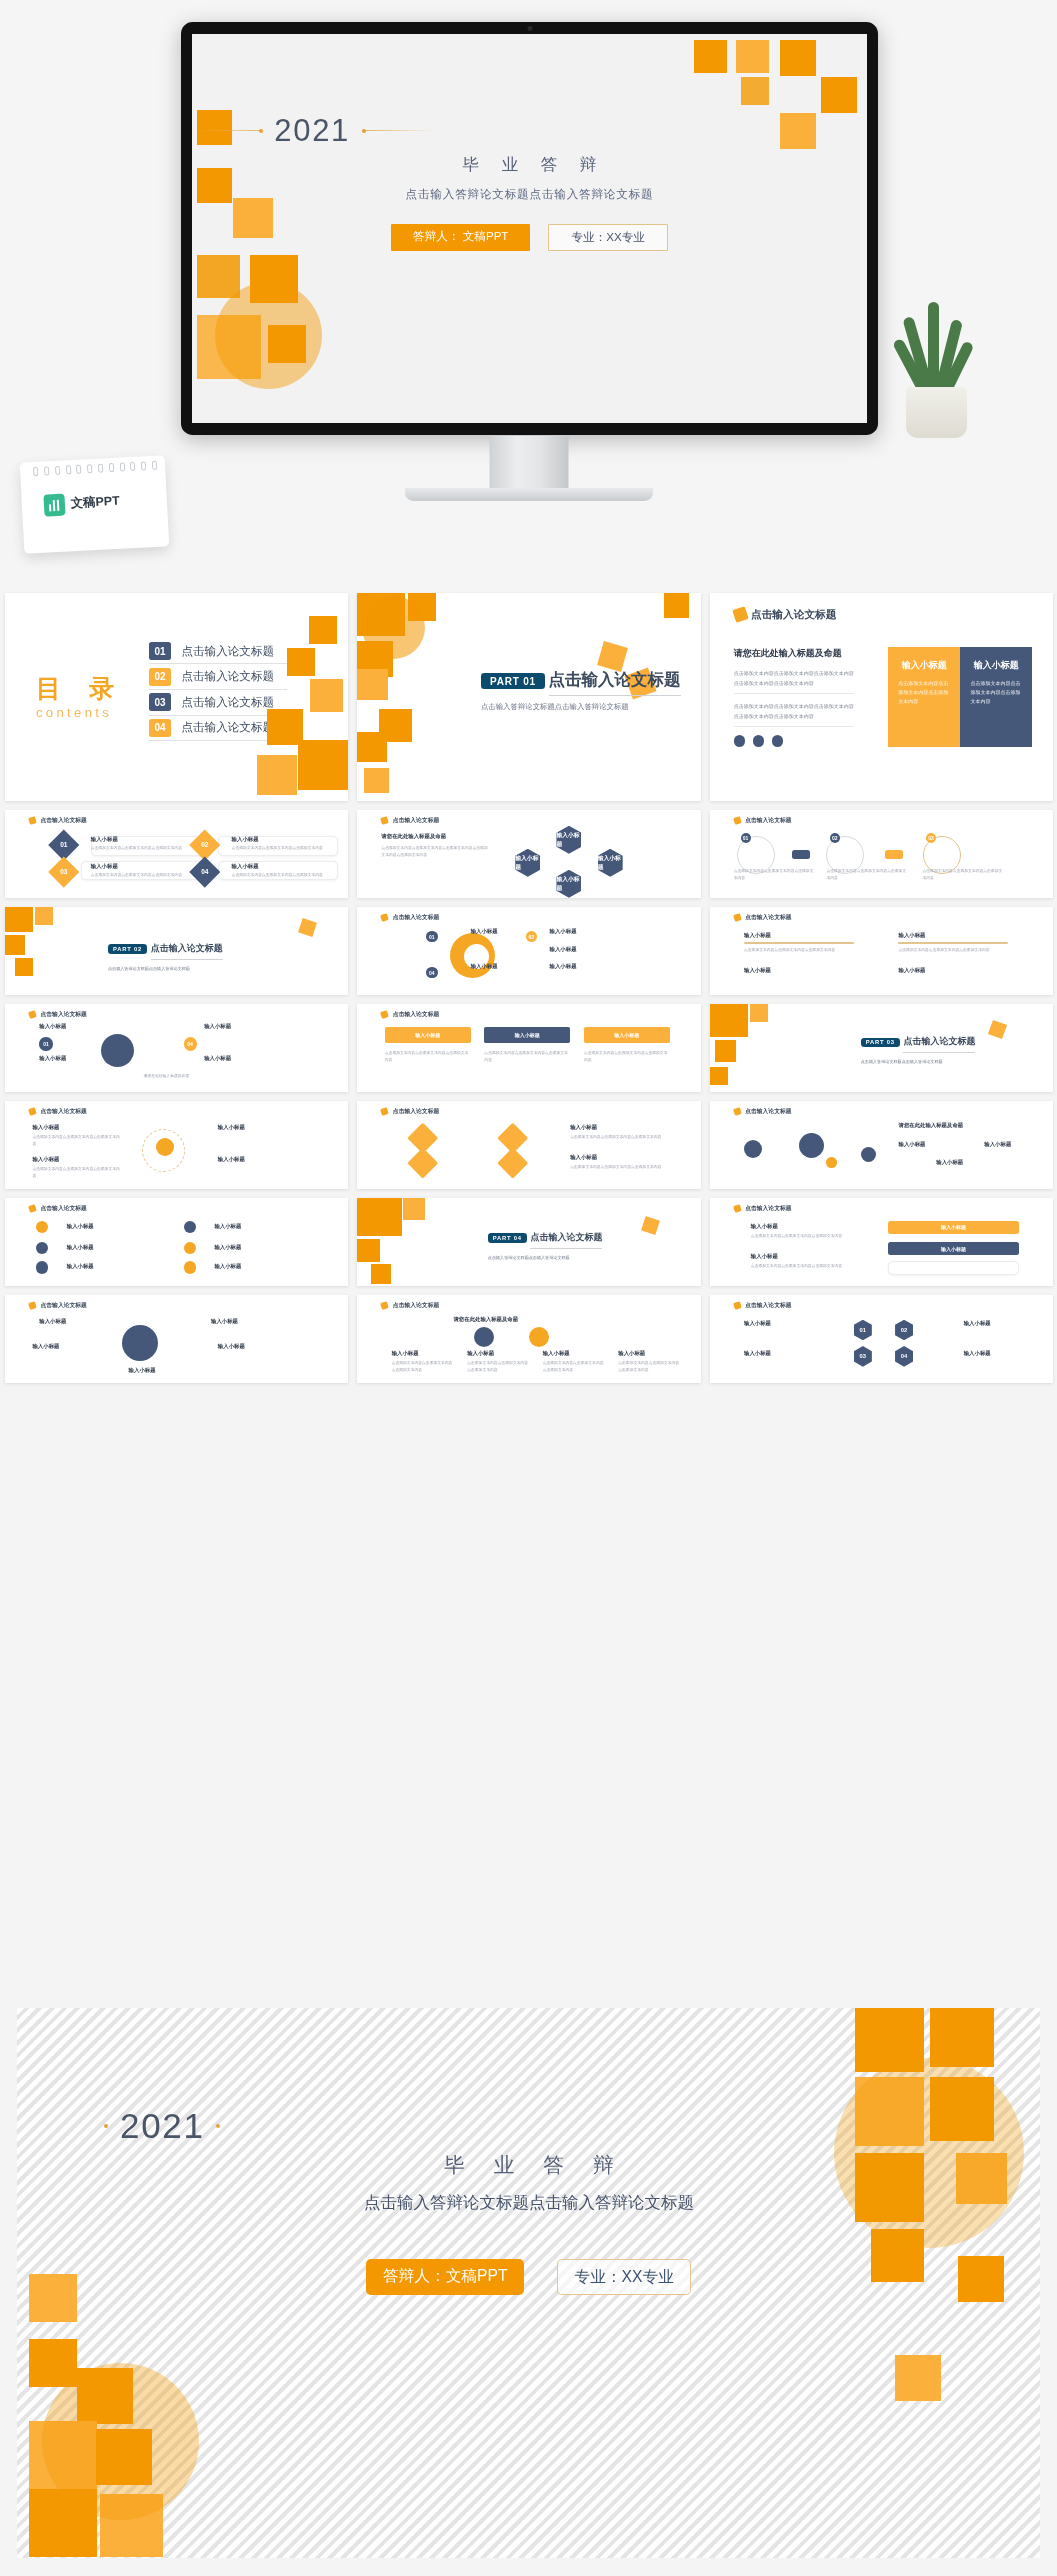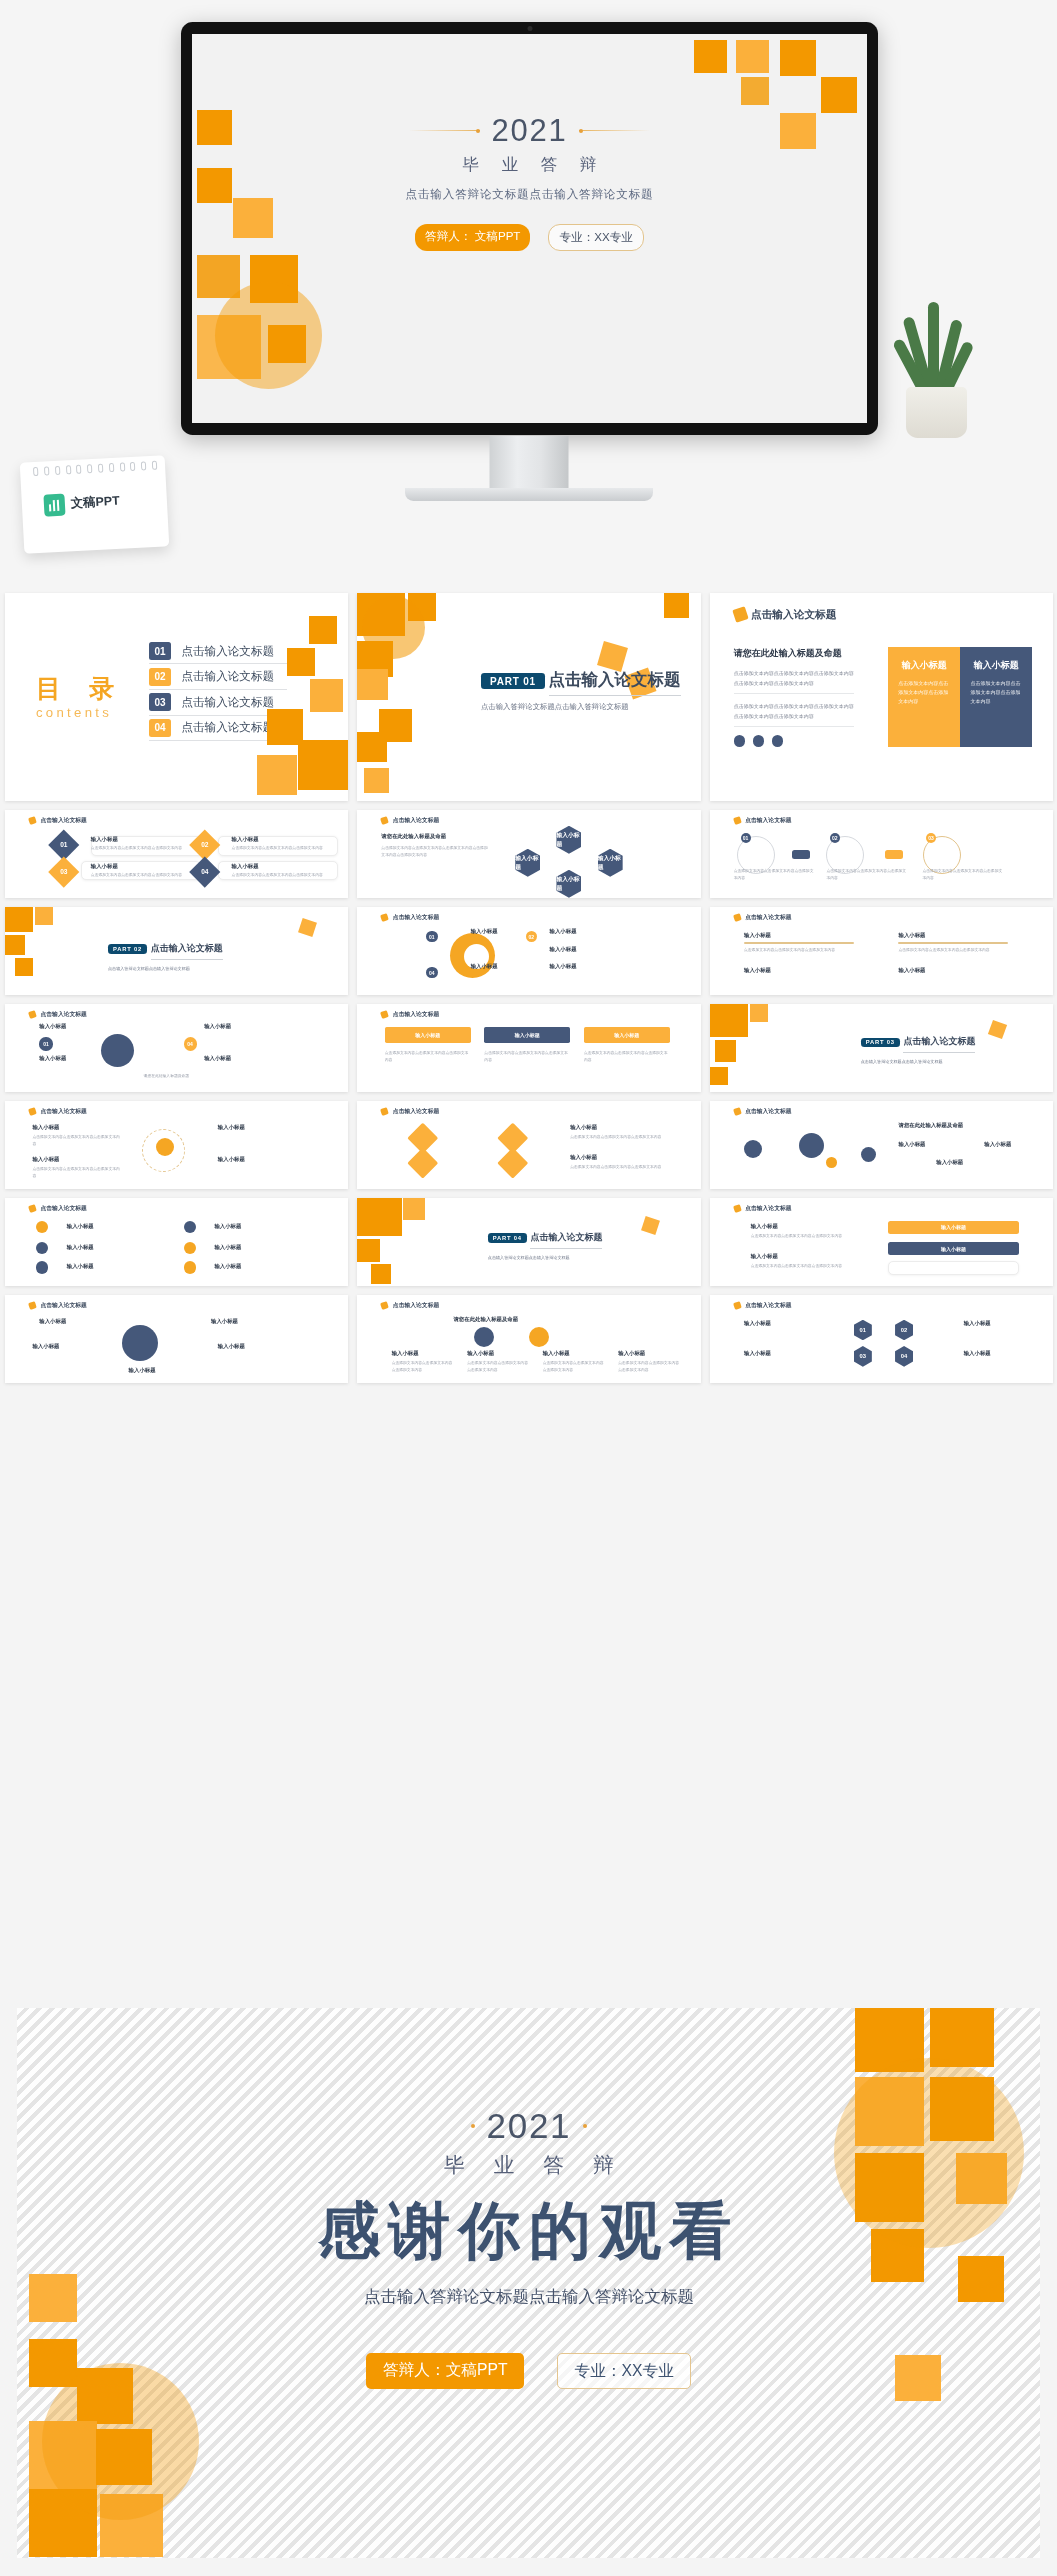--- a/index.html
+++ b/index.html
@@ -38,31 +38,31 @@
   .mon-base{
     position:absolute; left:50%; top:488px; transform:translateX(-50%);
     width:248px; height:13.2px; border-radius:0 0 8.3px 8.3px;
     background:linear-gradient(180deg,#e7e9eb,#c9cccf);
   }
   .cam{ position:absolute; left:50%; top:4.1px; transform:translateX(-50%);
         width:5px;height:5px;border-radius:50%;background:#2a2a2a;}
 
   
   .cover-center{ position:absolute; left:0; right:0; top:79px; text-align:center; }
-  .yr-row{ display:flex; align-items:center; justify-content:center; gap:11.6px;}
+  .yr-row{ display:flex; align-items:center; justify-content:flex-start; gap:11.6px;}
   .yr-line{ width:71px; height:0.8px; background:linear-gradient(90deg,rgba(243,152,0,0),#e8b25a); position:relative;}
   .yr-line.r{ background:linear-gradient(270deg,rgba(243,152,0,0),#e8b25a); }
   .yr-line:after{ content:""; position:absolute; top:-1.7px; right:0; width:4.1px;height:4.1px;border-radius:50%;background:#e8a13a;}
   .yr-line.r:after{ right:auto; left:0; }
   .yr{ font-size:31px; letter-spacing:1.7px; color:#4a5568; font-family:"Liberation Sans",sans-serif; }
   .sub-cn{ font-size:16.5px; letter-spacing:9px; color:#566079; margin-top:5px; padding-left:9px;}
   .big-title{ font-size:37px; font-weight:bold; color:#44546d; margin-top:8.3px; letter-spacing:0.8px;}
   .desc{ font-size:11.6px; color:#5c6880; margin-top:11.6px; letter-spacing:0.8px;}
   .btn-row{ display:flex; justify-content:center; gap:18px; margin-top:21.5px;}
-  .btn{ font-size:11.6px; padding:5px 10px; border-radius:12px;}
+  .btn{ font-size:11.6px; padding:5px 22px; border-radius:1px;}
   .btn.fill{ background:#f39800; color:#fff; }
   .btn.ghost{ background:rgba(255,255,255,.6); border:0.8px solid #e3c48c; color:#4a5568;}
 
   
   .sq{ position:absolute; }
   
   .note{
     position:absolute; left:22px; top:459px; width:145px; height:91px;
     background:#fff; border-radius:5px; transform:rotate(-3deg);
     box-shadow:0 5px 13.2px rgba(0,0,0,.13);
@@ -671,21 +671,20 @@
   <div class="sq orange-l" style="position:absolute;right:99px;top:347px;width:46px;height:46px;"></div>
   <div class="circ" style="position:absolute;right:16.5px;top:50px;width:190px;height:190px;background:rgba(243,152,0,.30);"></div>
 
   <div class="f-center">
     <div class="yr-row">
       <span class="yr-line" style="width:91px"></span>
       <span class="f-yr">2021</span>
       <span class="yr-line r" style="width:91px"></span>
     </div>
     <div class="f-sub">毕 业 答 辩</div>
-    <div class="f-big">感谢你的观看</div>
     <div class="f-desc">点击输入答辩论文标题点击输入答辩论文标题</div>
     <div class="f-btns">
       <span class="f-btn fill">答辩人：文稿PPT</span>
       <span class="f-btn ghost">专业：XX专业</span>
     </div>
   </div>
 </section>
 
 
 </body></html>

